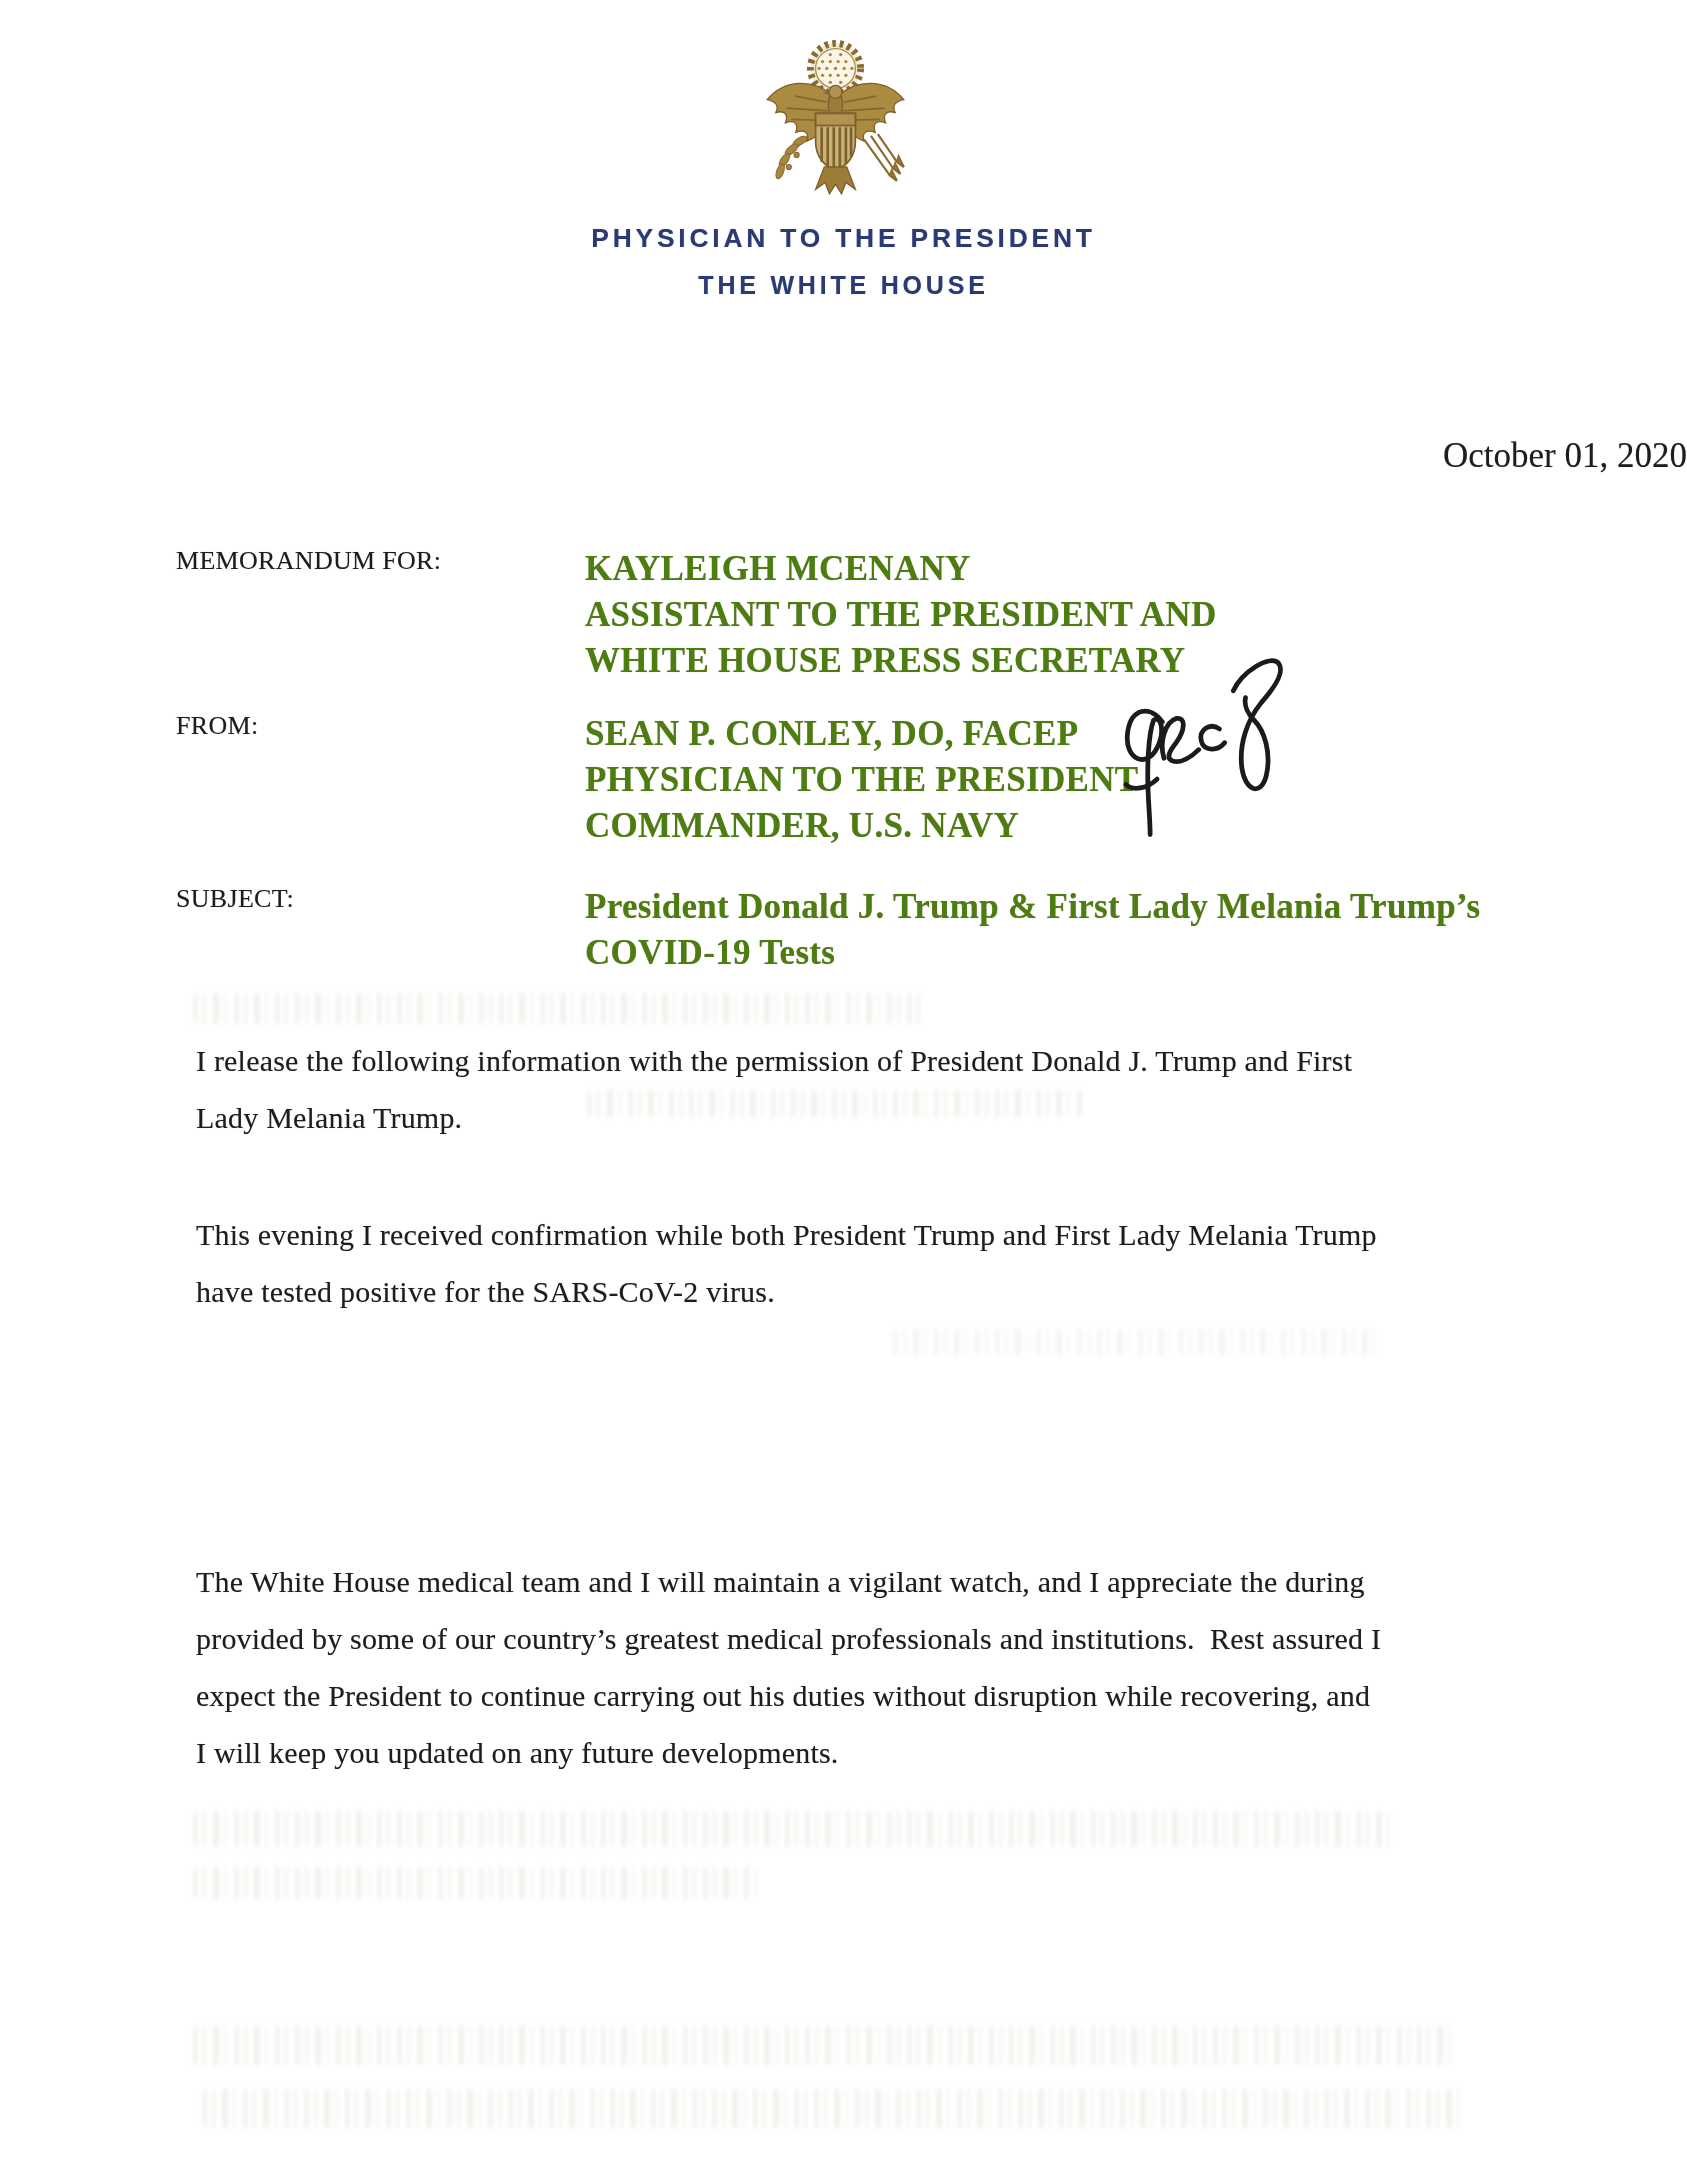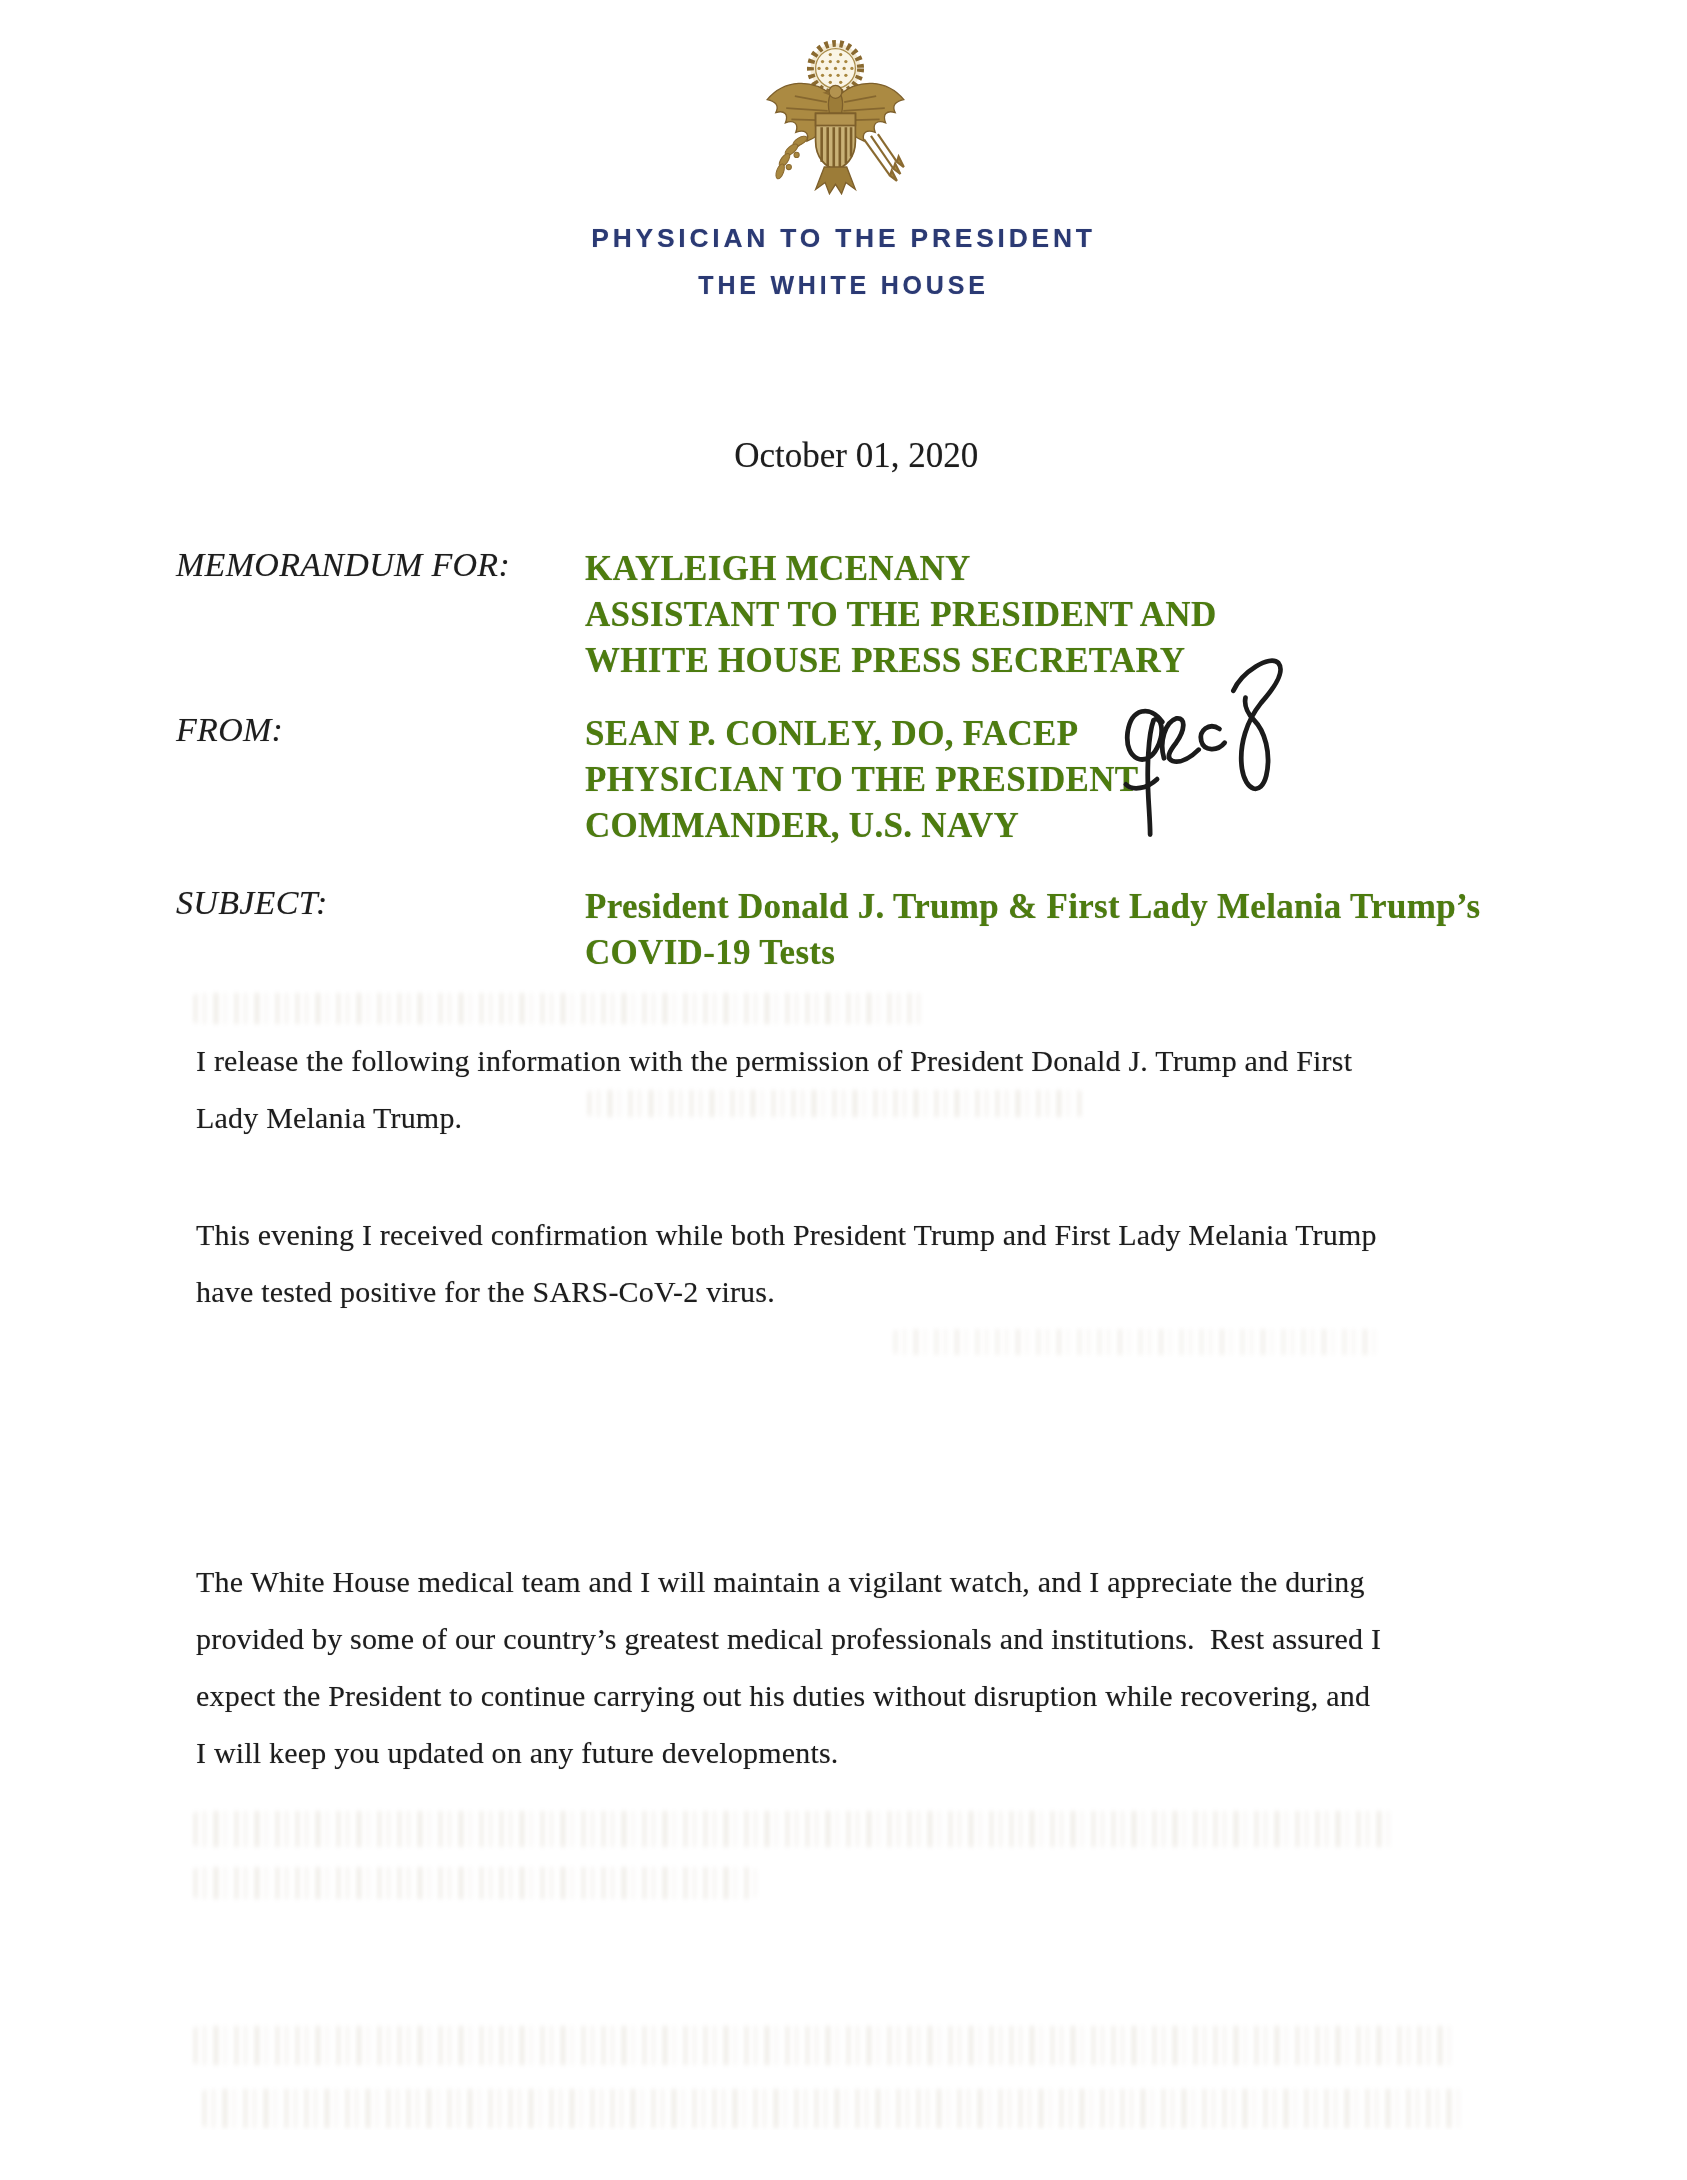--- a/index.html
+++ b/index.html
@@ -16,28 +16,28 @@
     text-shadow:0 0 0.9px rgba(43,58,116,.45);
   }
   .lh-org {
     position:absolute; left:0; right:0; top:271px; text-align:center;
     font-family:"Liberation Sans", sans-serif; font-weight:bold;
     font-size:25px; letter-spacing:3.8px; color:#2b3a74;
     text-shadow:0 0 0.9px rgba(43,58,116,.45);
   }
   
   .date-line {
-    position:absolute; left:25.6px; right:0; top:436px; text-align:center;
+    position:absolute; left:25.6px; right:0; top:436px; text-align:right;
     font-size:35px; color:#1d1d1d; text-shadow:0 0 0.9px rgba(0,0,0,.35);
   }
   
   .memo-row { position:absolute; left:176px; right:102px; }
   .memo-label {
-    position:absolute; left:0; top:0; font-size:34px; letter-spacing:0.3px;
-    color:#1d1d1d; text-shadow:0 0 0.9px rgba(0,0,0,.35); white-space:pre;font-style:italic;
+    position:absolute; left:0; top:0; font-size:26px; letter-spacing:0.3px;
+    color:#1d1d1d; text-shadow:0 0 0.9px rgba(0,0,0,.35); white-space:pre;
   }
   .memo-value { position:absolute; left:409px; top:0; }
   .memo-value .vline {
     height:46px; line-height:46px; font-size:35px; letter-spacing:0.3px;
     color:#4d7c0f; text-shadow:0 0 0.9px rgba(0,0,0,.35); white-space:pre;font-weight:bold;
   }
   .row-memofor { top:546px; }
   .row-from    { top:711px; }
   .row-subject { top:884px; }
   

